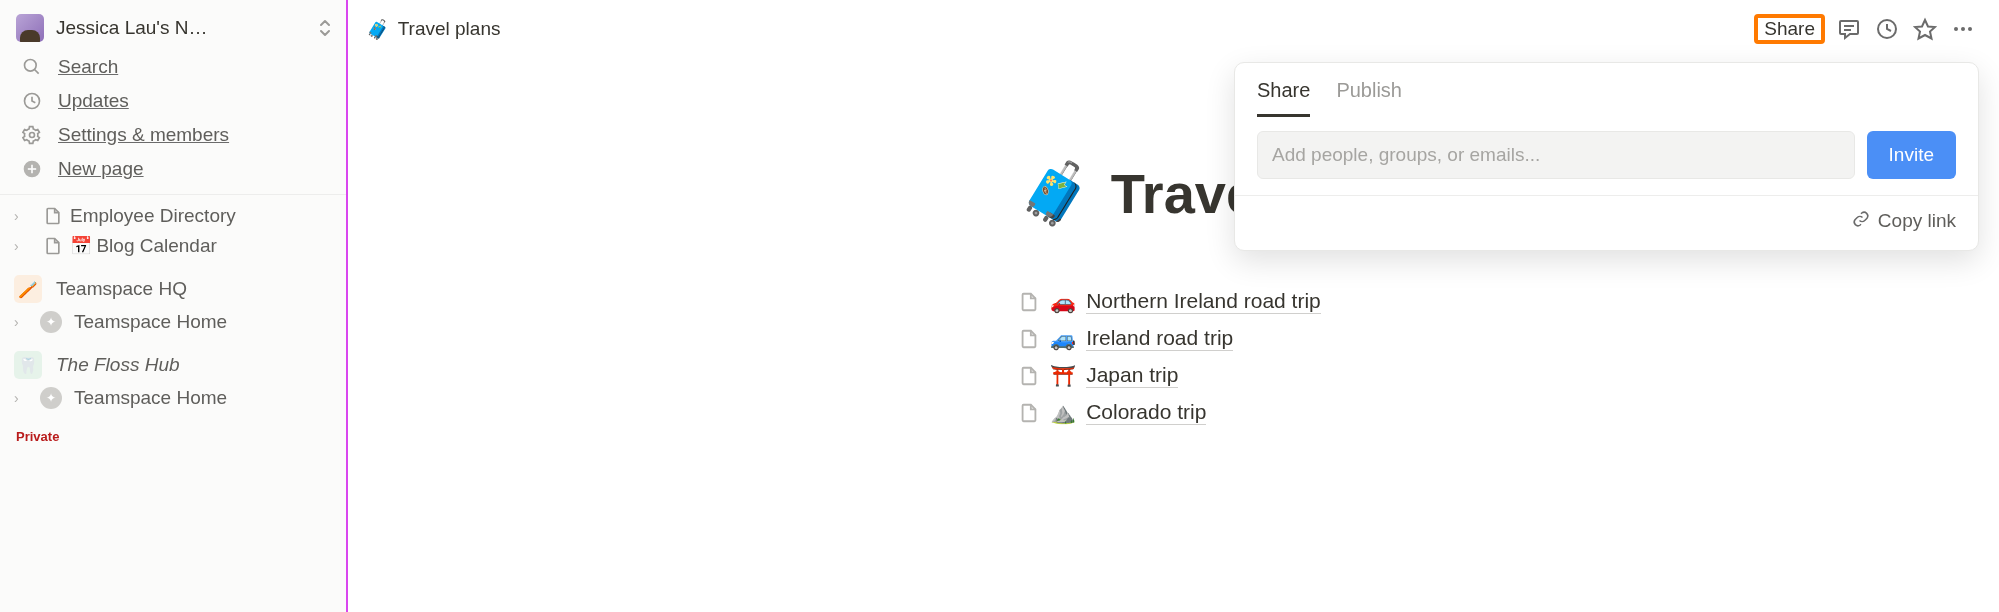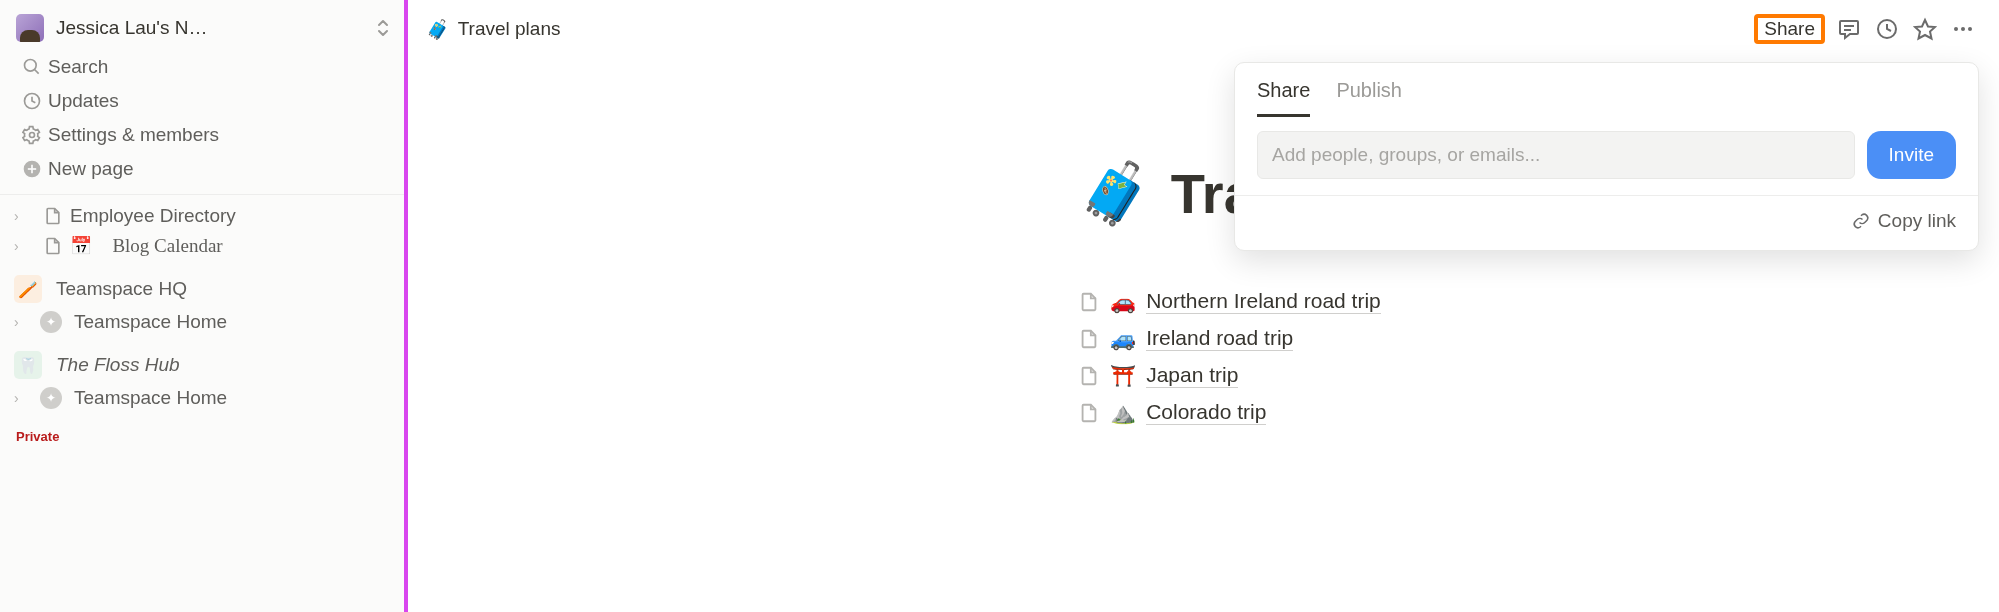--- a/index.html
+++ b/index.html
@@ -8,23 +8,23 @@
     font-size: 18px;
     color: #37352f;
     display: flex;
     height: 612px;
     width: 1999px;
     overflow: hidden;
     background: #fff;
   }
   
   .sidebar {
-    width: 408px;
+    width: 348px;
     background: #fbfbfa;
-    border-right: 4px solid #d946ef;
+    border-right: 2px solid #d946ef;
     display: flex;
     flex-direction: column;
     padding-top: 6px;
     flex-shrink: 0;
   }
   .ws-switcher {
     display: flex;
     align-items: center;
     padding: 8px 14px 8px 16px;
     gap: 12px;
@@ -56,24 +56,25 @@
     flex: 1;
   }
   .ws-chevrons {
     color: #9b9a97;
     font-size: 14px;
     line-height: 8px;
   }
   .nav-row {
     display: flex;
     padding: 6px 14px 6px 20px;
-    gap: 4px;
+    gap: 14px;
     color: #6b6b6b;
     cursor: pointer;
     font-size: 19px;
+    text-decoration: underline;
   }
   .nav-row .ico { width: 24px; display:flex; align-items:center; justify-content:center; color:#9b9a97; }
   .nav-row span.lbl{ color:#5f5e5b; font-weight:500;}
   .divider { height:1px; background:#ededec; margin: 8px 0 6px 0; }
   .tree-row {
     display:flex;
     align-items:center;
     padding: 4px 8px 4px 14px;
     gap: 4px;
     font-size: 19px;
@@ -170,37 +171,37 @@
     border-radius:6px;
     padding:12px 14px;
     font-size:19px;
     color:#37352f;
   }
   .invite-input::placeholder{color:#a6a5a2;}
   .invite-btn{
     background:#4b8ff6;
     color:#fff;
     border:none;
-    border-radius:14px;
+    border-radius:6px;
     padding:0 22px;
     font-size:19px;
     font-weight:500;
     cursor:pointer;
   }
   .pop-divider{height:1px;background:#ededec;}
   .access-row{display:flex;align-items:center;padding:14px 22px 18px 22px;}
   .access-chip{
     display:flex;align-items:center;gap:10px;
     border:1px solid #e3e2e0;
     border-radius:22px;
     padding:8px 16px;
     font-size:19px;color:#5f5e5b;
     cursor:pointer;
   }
-  .copy-link{display:flex;align-items:center;gap:8px;font-size:19px;color:#5f5e5b;cursor:pointer;margin-left:auto;}
+  .copy-link{display:flex;align-items:flex-start;gap:8px;font-size:19px;color:#5f5e5b;cursor:pointer;margin-left:auto;}
   svg{display:block;}
 </style>
 </head>
 <body>
 
 <aside class="sidebar">
   <div class="ws-switcher">
     <div class="avatar"></div>
     <div class="ws-name">Jessica Lau's N…</div>
     <div class="ws-chevrons">
@@ -263,21 +264,21 @@
   </div>
   <div class="tree-row">
     <span class="disclosure">›</span>
     <span class="page-ico">
       <svg width="20" height="20" viewBox="0 0 24 24" fill="none" stroke="currentColor" stroke-width="2">
           <path d="M14 3H6a1 1 0 0 0-1 1v16a1 1 0 0 0 1 1h12a1 1 0 0 0 1-1V8z"></path>
           <polyline points="14,3 14,8 19,8"></polyline>
         </svg>
     </span>
     <span class="emoji">📅</span>
-    <span style="margin-left:16px;font-family:Liberation Serif, serif;">Blog Calendar</span>
+    <span style="margin-left:0;">Blog Calendar</span>
   </div>
 
   <div class="tree-row section">
     <span class="square-badge sq-orange">
         <span>🪥</span>
       </span>
     <span style="margin-left:10px;">Teamspace HQ</span>
   </div>
   <div class="tree-row">
     <span class="disclosure">›</span>

